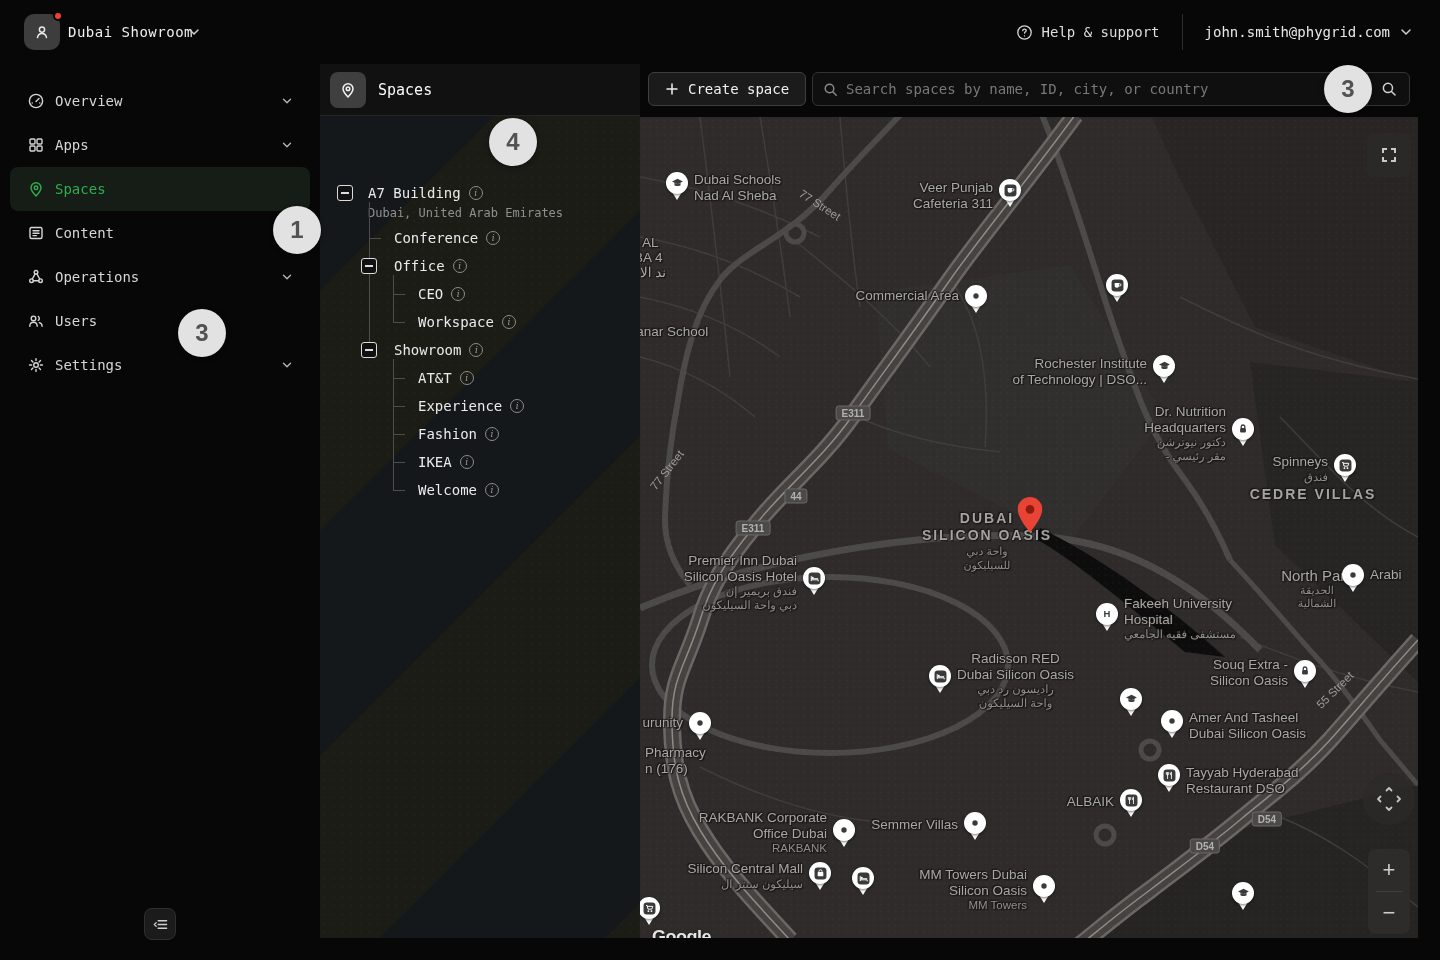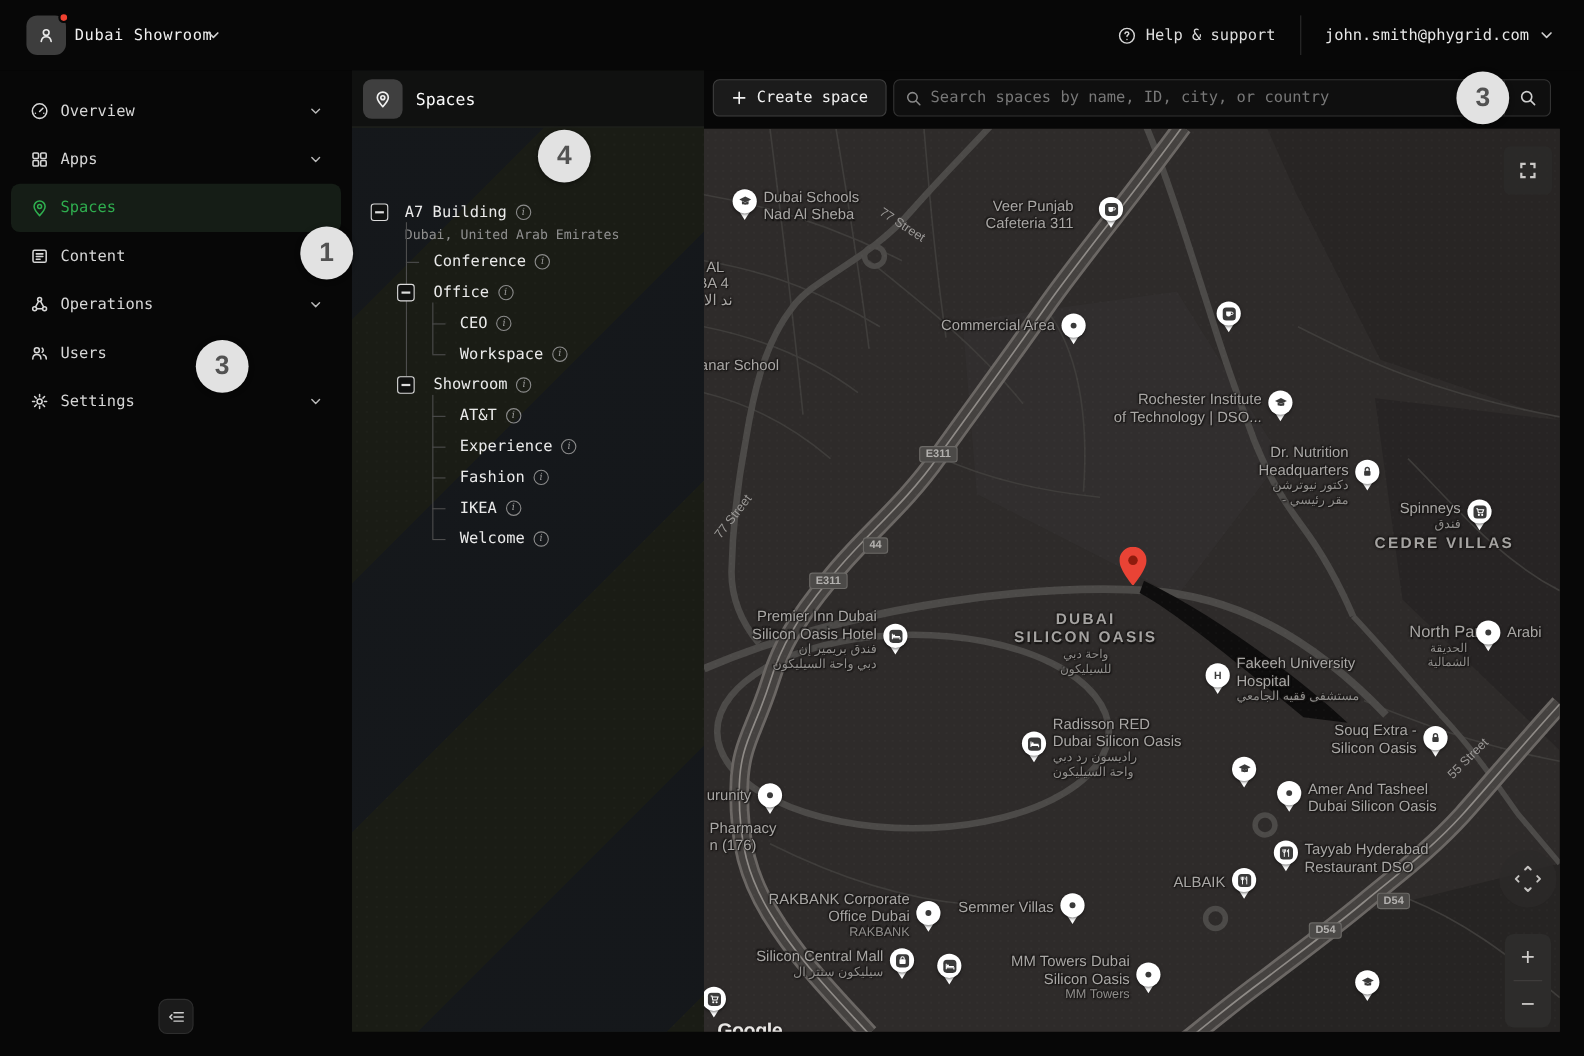--- a/index.html
+++ b/index.html
@@ -487,21 +487,21 @@
     <div class="pin" style="left: 370px; top: 73px;">
       <span class="pin-tail"></span>
       <span class="pin-head">
         <svg width="13" height="13" viewBox="0 0 12 12">
           <rect x="0.5" y="0.5" width="11" height="11" rx="3" fill="#3a3a3a"></rect>
           <path d="M3.4 3.8h4v2.6A1.7 1.7 0 0 1 5.7 8H5.1a1.7 1.7 0 0 1-1.7-1.6Z" fill="#fff"></path>
           <path d="M7.4 4.4h.8a1 1 0 0 1 0 2h-.8" stroke="#fff" stroke-width=".8" fill="none"></path>
         </svg>
       </span>
     </div>
-    <div class="poi-label side-l" style="left: 336px; top: 78px;">
+    <div class="poi-label side-l" style="left: 353px; top: 78px;">
       <div>Veer Punjab</div>
       <div>Cafeteria 311</div>
     </div>
     <div class="pin" style="left: 336px; top: 179px;">
       <span class="pin-tail"></span>
       <span class="pin-head">
         <svg width="12" height="12" viewBox="0 0 12 12">
           <circle cx="6" cy="6" r="2.7" fill="#3a3a3a"></circle>
         </svg>
       </span>
@@ -605,21 +605,21 @@
     <div class="pin" style="left: 300px; top: 559px;">
       <span class="pin-tail"></span>
       <span class="pin-head">
         <svg width="13" height="13" viewBox="0 0 12 12">
           <rect x="0.5" y="0.5" width="11" height="11" rx="3" fill="#3a3a3a"></rect>
           <path d="M3 3.8v4.6M3 7.2h6.4v1.4M3.2 6.2h6.2" stroke="#fff" stroke-width=".9" fill="none"></path>
           <circle cx="4.4" cy="5.3" r=".9" fill="#fff"></circle>
         </svg>
       </span>
     </div>
-    <div class="poi-label side-r" style="left: 317px; top: 563px;">
+    <div class="poi-label side-r" style="left: 317px; top: 563px; text-align: center;">
       <div>Radisson RED</div>
       <div>Dubai Silicon Oasis</div>
       <div class="sub">راديسون رد دبي</div>
       <div class="sub">واحة السيليكون</div>
     </div>
     <div class="pin" style="left: 60px; top: 606px;">
       <span class="pin-tail"></span>
       <span class="pin-head">
         <svg width="12" height="12" viewBox="0 0 12 12">
           <circle cx="6" cy="6" r="2.7" fill="#3a3a3a"></circle>
@@ -762,21 +762,21 @@
       <span class="pin-tail"></span>
       <span class="pin-head">
         <svg width="13" height="13" viewBox="0 0 12 12">
           <rect x="0.5" y="0.5" width="11" height="11" rx="3" fill="#3a3a3a"></rect>
           <path d="M2.8 3.2h1.1l.7 3.4h3.5l.9-2.6H4.1" stroke="#fff" stroke-width=".9" fill="none"></path>
           <circle cx="5" cy="8.4" r=".9" fill="#fff"></circle>
           <circle cx="7.8" cy="8.4" r=".9" fill="#fff"></circle>
         </svg>
       </span>
     </div>
-    <div class="map-label lab-area" style="left: 347px; top: 424px; margin-top: 44px;">
+    <div class="map-label lab-area" style="left: 347px; top: 424px;">
       <div>DUBAI</div>
       <div>SILICON OASIS</div>
       <div class="sub">واحة دبي</div>
       <div class="sub">للسيليكون</div>
     </div>
     <div class="map-label lab-area" style="left: 673px; top: 377px;">
       <div>CEDRE VILLAS</div>
     </div>
     <div class="map-label lab-place" style="left: 677px; top: 471px;">
       <div>North Park</div>

